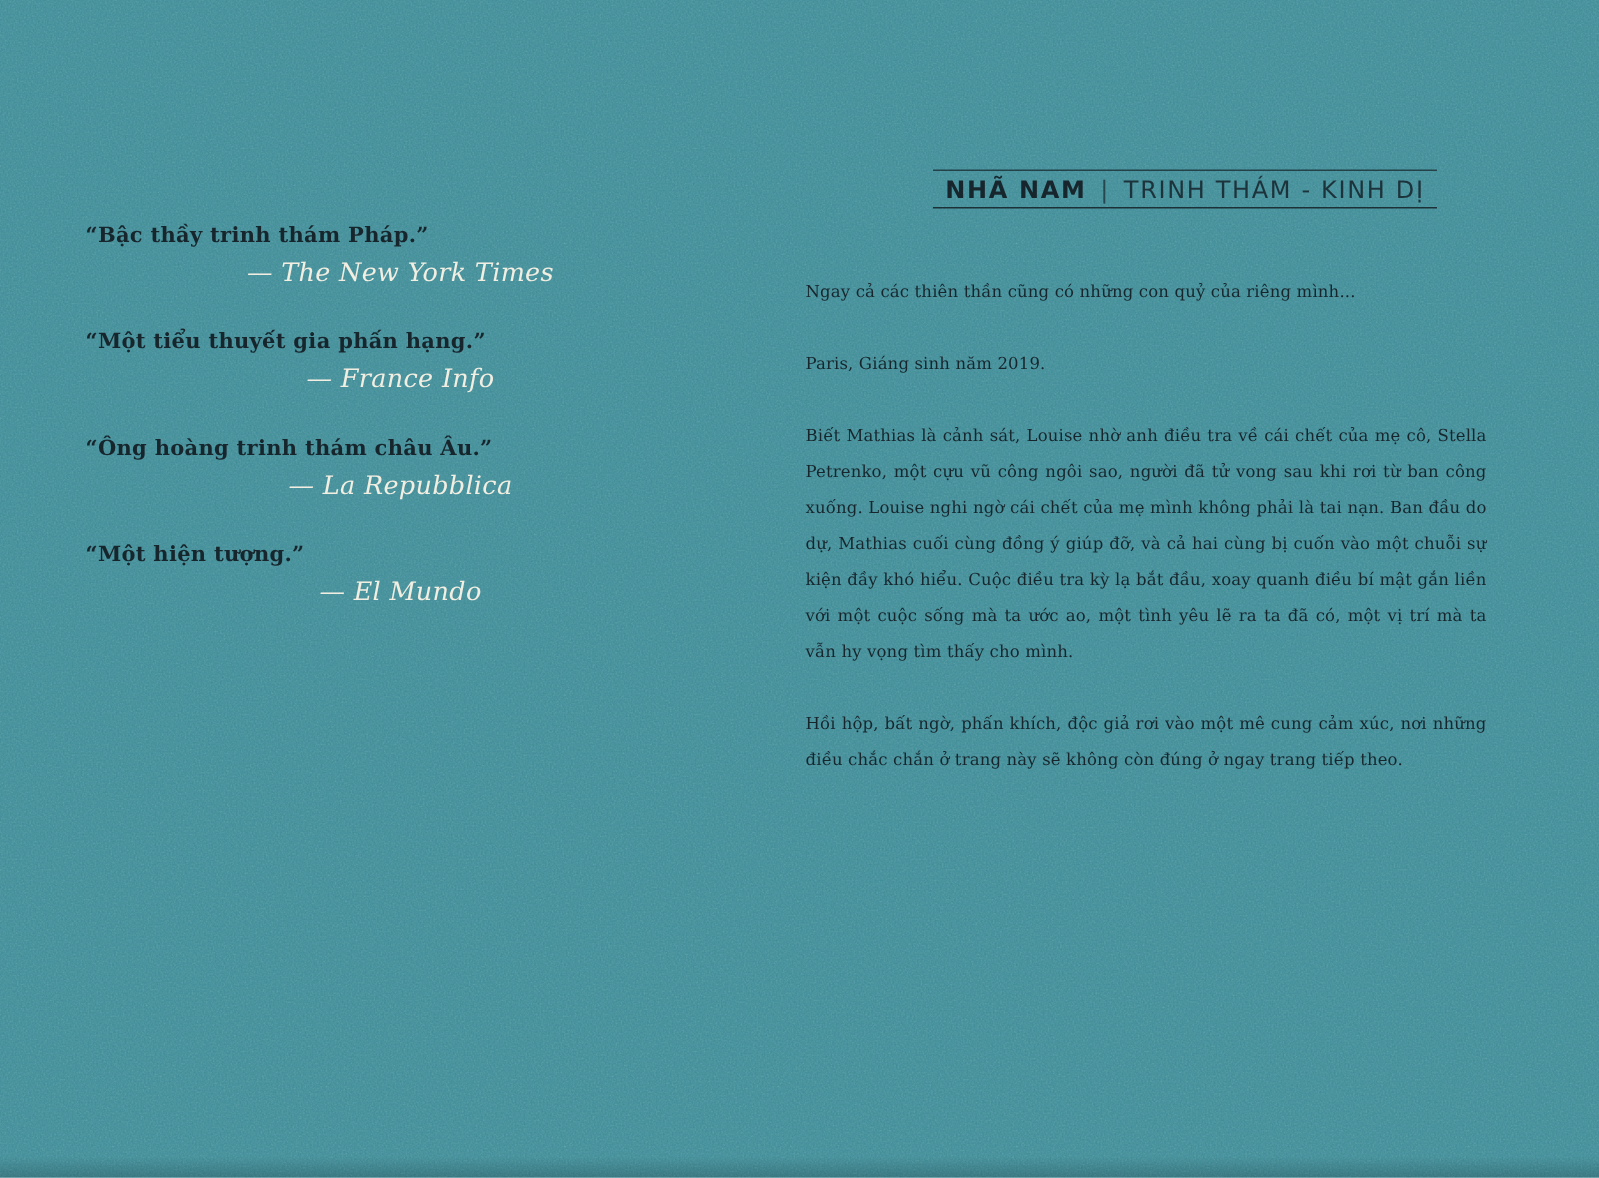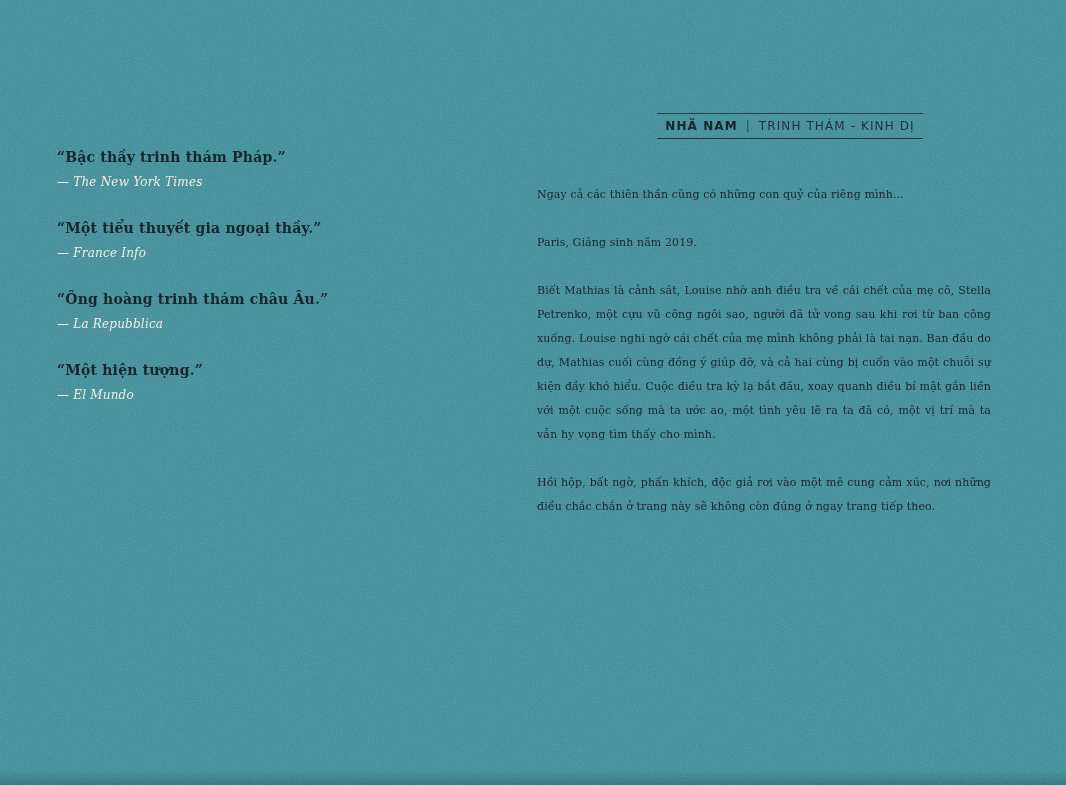--- a/index.html
+++ b/index.html
@@ -29,35 +29,35 @@
   
   .left-quotes{
     position:absolute; left:57px; top:145px; width:420px;
   }
   .quote-item{ margin-bottom:21px; }
   .quote-text{
     font-size:14px; line-height:25px; font-weight:700;
     color:var(--ink); letter-spacing:.2px;
   }
   .quote-attr{
-    font-size:12px; line-height:25px; font-style:italic;
-    color:var(--light-text); letter-spacing:.2px;
+    font-size:17px; line-height:25px; font-style:italic;
+    color:var(--light-text); letter-spacing:.2px;text-align:center;
   }
   
   .right-col{
     position:absolute; left:537px; top:113px; width:454px;
   }
   .imprint-wrap{ width:100%; text-align:center; transform:translateX(26px); }
   .imprint{
     display:inline-block;
     border-top:1.5px solid rgba(23,38,45,.75);
     border-bottom:1.5px solid rgba(23,38,45,.9);
     padding:4px 8px 3px;
     font-family:"DejaVu Sans", sans-serif;
-    font-size:12px; line-height:17px; letter-spacing:1.1px;
+    font-size:16px; line-height:17px; letter-spacing:1.1px;
     white-space:nowrap;
   }
   .imprint .publisher{ font-weight:700; color:var(--ink); }
   .imprint .sep{ font-weight:400; color:rgba(23,38,45,.7); padding:0 3px; }
   .imprint .category{ font-weight:400; color:rgba(23,38,45,.88); }
   .synopsis p{
     font-size:11px; line-height:24px;
     text-align:justify;
     color:var(--ink);
     margin-bottom:24px;
@@ -76,21 +76,21 @@
   <rect class="grain-soft" width="100%" height="100%" filter="url(#grain)"></rect>
   <rect class="grain-light" width="100%" height="100%" filter="url(#grain)"></rect>
 </svg>
 
 <div class="left-quotes">
   <div class="quote-item">
     <div class="quote-text">“Bậc thầy trinh thám Pháp.”</div>
     <div class="quote-attr">— The New York Times</div>
   </div>
   <div class="quote-item">
-    <div class="quote-text">“Một tiểu thuyết gia ngoại thầy.”</div>
+    <div class="quote-text">“Một tiểu thuyết gia phấn hạng.”</div>
     <div class="quote-attr">— France Info</div>
   </div>
   <div class="quote-item">
     <div class="quote-text">“Ông hoàng trinh thám châu Âu.”</div>
     <div class="quote-attr">— La Repubblica</div>
   </div>
   <div class="quote-item">
     <div class="quote-text">“Một hiện tượng.”</div>
     <div class="quote-attr">— El Mundo</div>
   </div>

